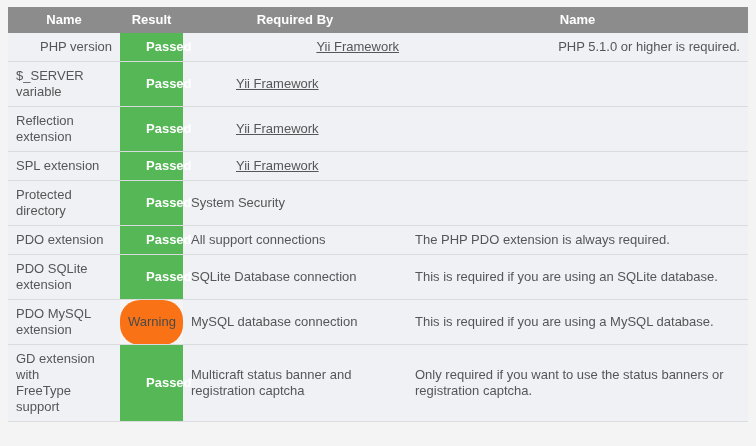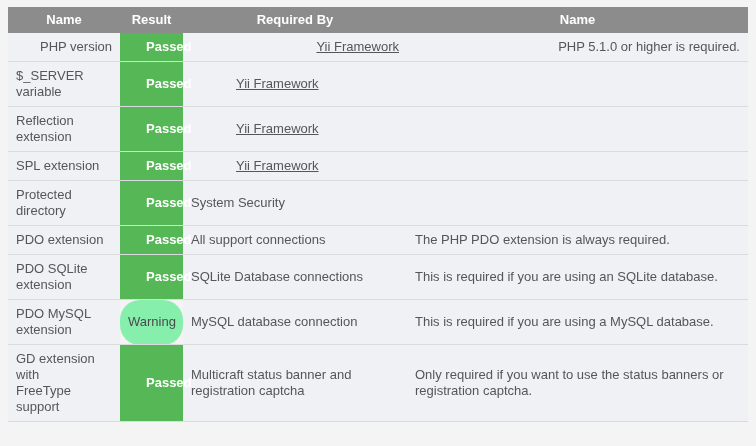--- a/index.html
+++ b/index.html
@@ -48,21 +48,21 @@
 
   td.result-cell {
     font-weight: bold;
   }
   td.result-cell.passed {
     background: #55b755;
     color: #ffffff;
     padding-left: 26px;
   }
   td.result-cell.warning {
-    background: #86efac;
+    background: #f97316;
     color: #4a4a4a;
     font-weight: normal;
     border-radius: 20px;
   }
   .req-link {
     color: #555657;
     text-decoration: underline;
     cursor: pointer;
     margin-left: 45px;
   }
@@ -122,21 +122,21 @@
     <tr>
       <td>PDO extension</td>
       <td class="result-cell passed">Passed</td>
       <td>All support connections</td>
       <td>The PHP PDO extension is always required.</td>
     </tr>
     <tr>
       <td>PDO SQLite
 extension</td>
       <td class="result-cell passed">Passed</td>
-      <td>SQLite Database connections</td>
+      <td>SQLite Database connection</td>
       <td>This is required if you are using an SQLite database.</td>
     </tr>
     <tr>
       <td>PDO MySQL
 extension</td>
       <td class="result-cell warning">Warning</td>
       <td>MySQL database connection</td>
       <td>This is required if you are using a MySQL database.</td>
     </tr>
     <tr>

